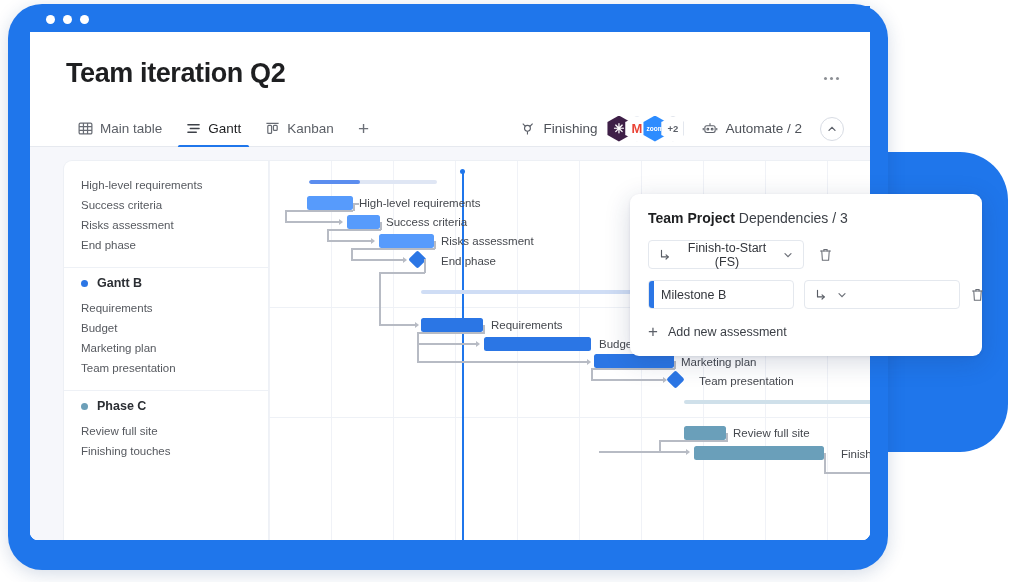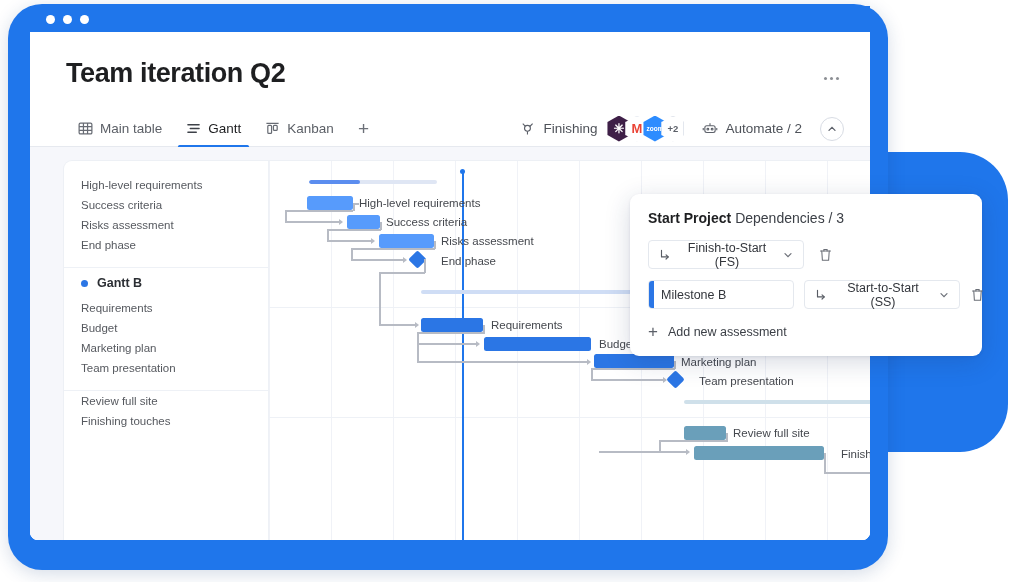--- a/index.html
+++ b/index.html
@@ -396,20 +396,24 @@
               <div class="task-row">
                   <span>Marketing plan</span>
                 </div>
               <div class="task-row">
                   <span>Team presentation</span>
                 </div>
               <div class="grp-pad"></div>
             </div>
 
             <div class="grp">
+              <div class="grp-head">
+                <span class="grp-dot" style="background:#6c9fb8"></span>
+                <span>Phase C</span>
+              </div>
               <div class="task-row">
                   <span>Review full site</span>
                 </div>
               <div class="task-row">
                   <span>Finishing touches</span>
                 </div>
             </div>
           </div>
 
           <div class="chart-area">
@@ -514,21 +518,21 @@
             <div class="dep" style="left:555px; top:292px; width:1.5px; height:20px; background:#b7bbc4"></div>
             <div class="dep" style="left:555px; top:311px; width:110px; height:1.5px; background:#b7bbc4"></div>
           </div>
         </div>
       </div>
     </div>
   </div>
 
   <div class="dep-popup">
     <div class="dep-title">
-      <b>Start Project</b>
+      <b>Team Project</b>
       <span>Dependencies / 3</span>
     </div>
 
     <div class="dep-row">
       <div class="dep-type">
         <span>
           <svg viewBox="0 0 16 16" width="14" height="14" fill="none" stroke="#585c64" stroke-width="1.3" stroke-linecap="round" stroke-linejoin="round">
             <path d="M4 2.6 L4 10.2 L11.5 10.2"></path>
               <polyline points="9.2,7.8 11.8,10.2 9.2,12.6"></polyline>
           </svg>
@@ -553,21 +557,20 @@
       <div class="dep-name c-b">
         <span>Milestone B</span>
       </div>
       <div class="dep-type">
         <span>
           <svg viewBox="0 0 16 16" width="14" height="14" fill="none" stroke="#585c64" stroke-width="1.3" stroke-linecap="round" stroke-linejoin="round">
             <path d="M4 2.6 L4 10.2 L11.5 10.2"></path>
               <polyline points="9.2,7.8 11.8,10.2 9.2,12.6"></polyline>
           </svg>
         </span>
-        <span class="ttxt">Start-to-Start (SS)</span>
         <span>
           <svg viewBox="0 0 14 14" width="12" height="12" fill="none" stroke="#6b6f77" stroke-width="1.35" stroke-linecap="round">
             <polyline points="3.5,5.4 7,8.9 10.5,5.4"></polyline>
           </svg>
         </span>
       </div>
       <div class="trash">
         <svg viewBox="0 0 16 18" width="15" height="16" fill="none" stroke="currentColor" stroke-width="1.2" stroke-linecap="round">
           <path d="M2.4 4.4 H13.6"></path>
             <path d="M6.2 4.4 V2.9 H9.8 V4.4"></path>

